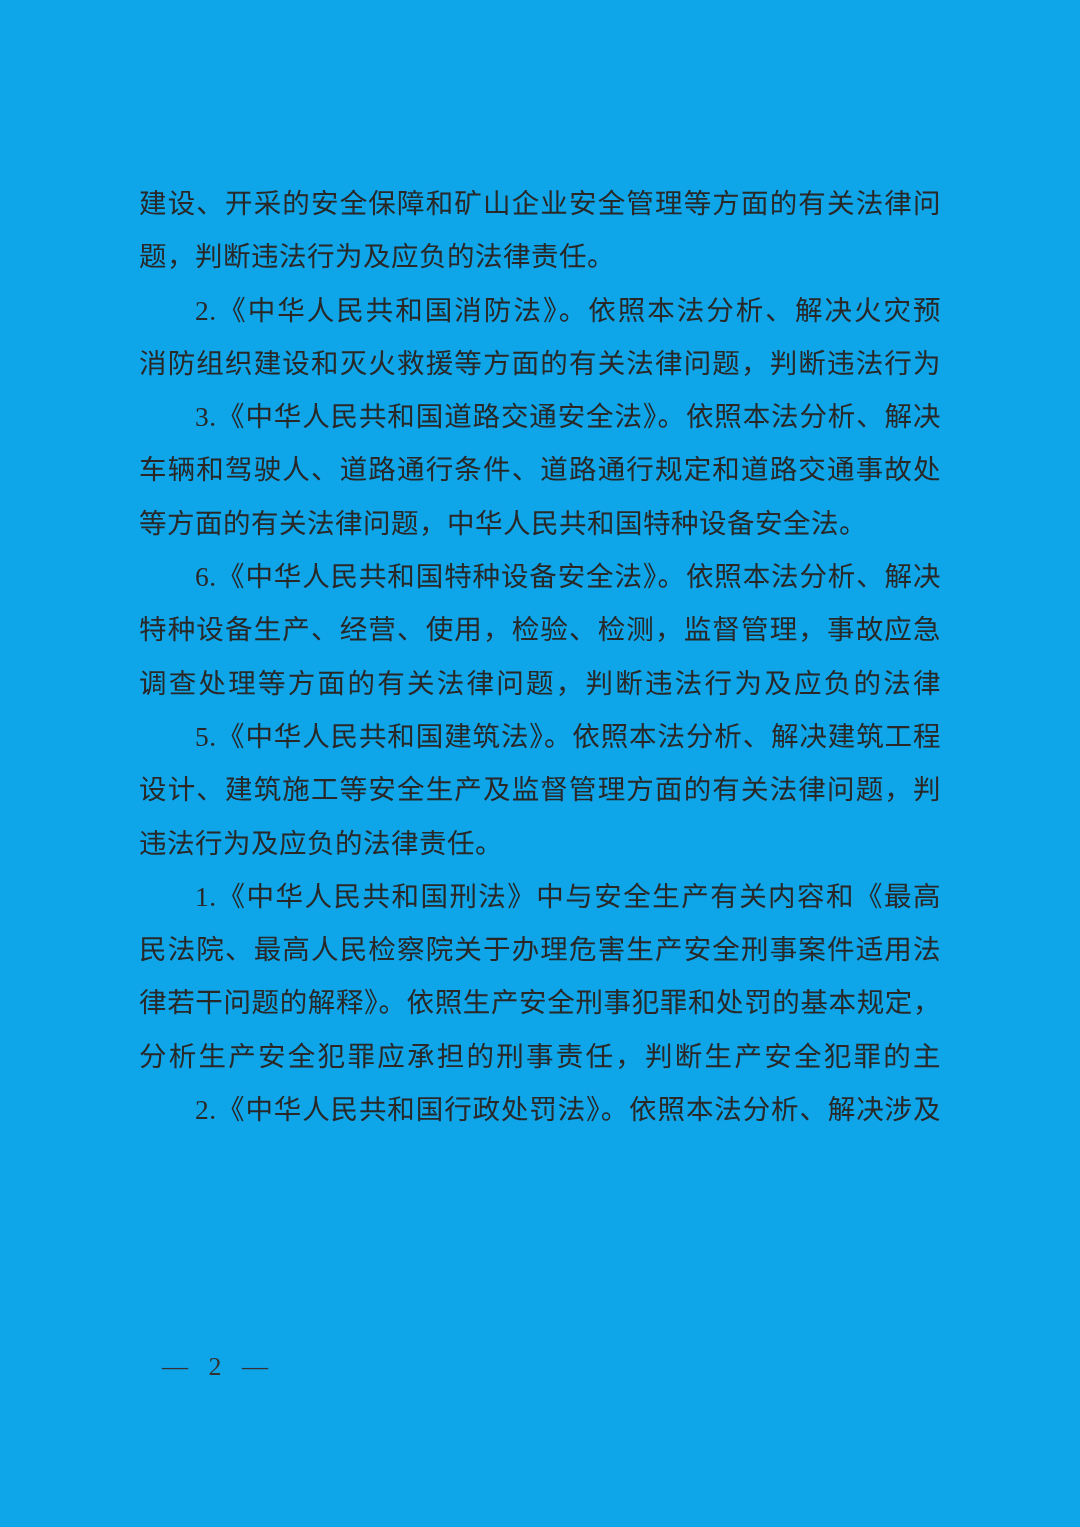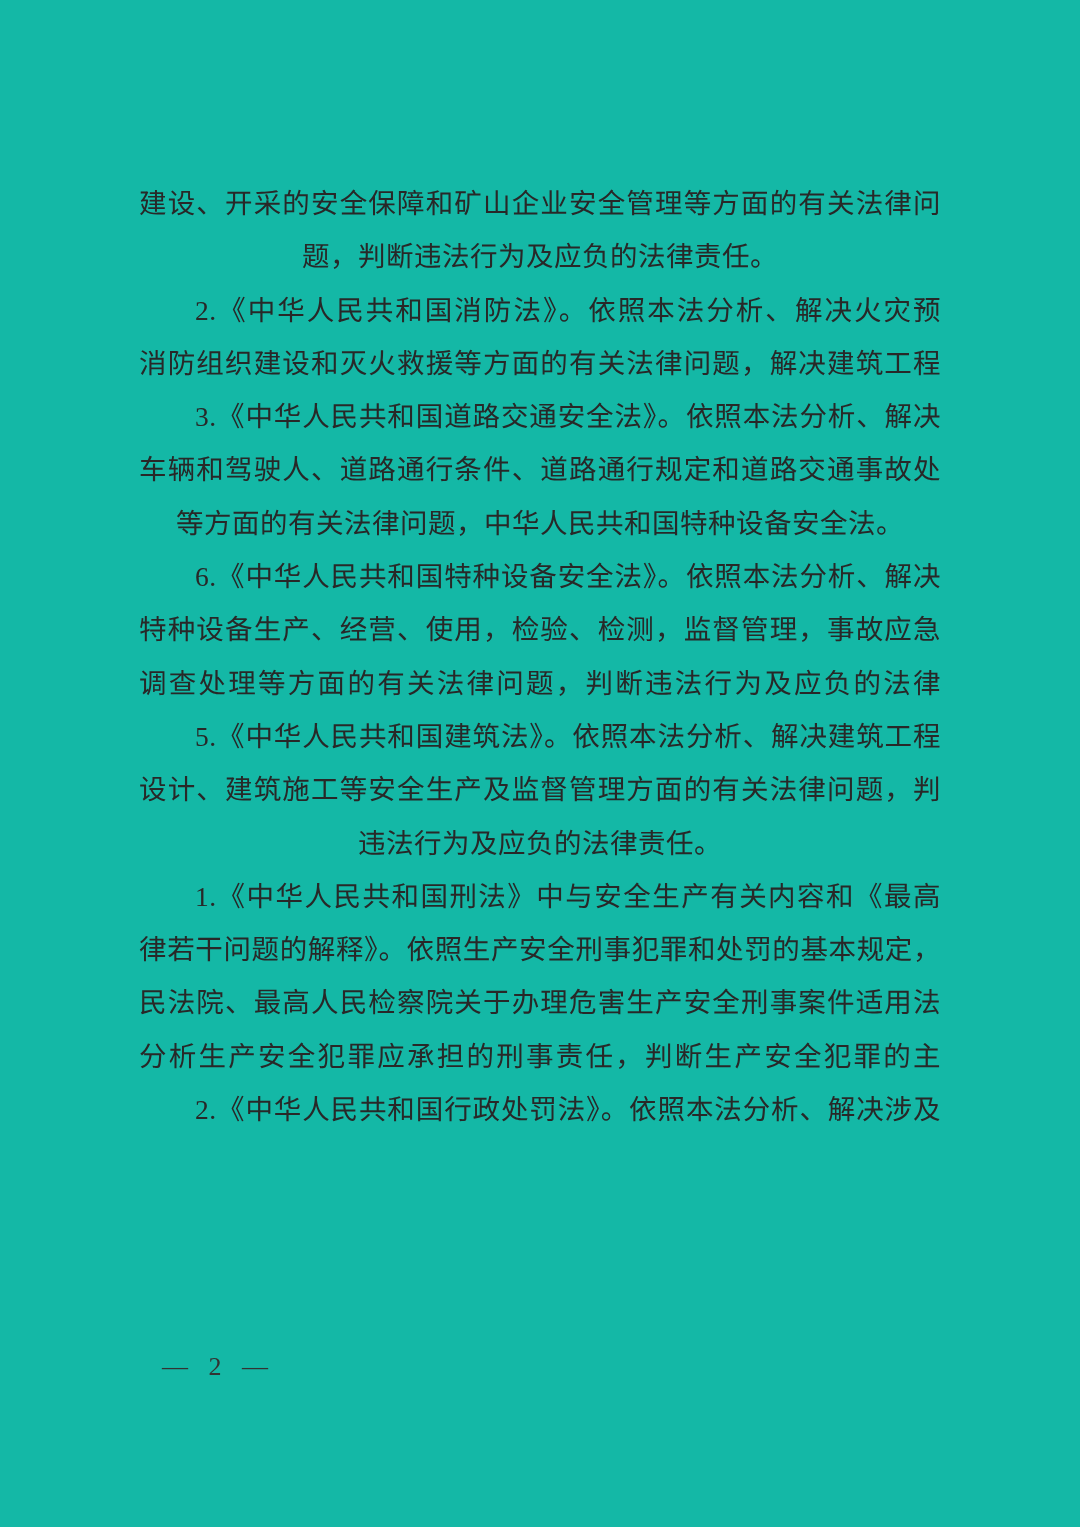--- a/index.html
+++ b/index.html
@@ -5,39 +5,38 @@
   html, body {
     margin: 0;
     padding: 0;
     background: #ffffff;
   }
   .page {
     position: relative;
     width: 1080px;
     height: 1527px;
     margin: 0 auto;
-    background: #14b8a6;
+    background: #0ea5e9;
     font-family: "Liberation Serif", serif;
     color: #282828;
     overflow: hidden;
   }
   .text-block {
     position: absolute;
     left: 139px;
     top: 177px;
     width: 802px;
   }
   .line {
     font-size: 27.5px;
     line-height: 53.3px;
     height: 53.3px;
     white-space: normal;
     overflow: hidden;
     letter-spacing: 0.5px;
-    text-align: center;
   }
   
   .line.fill {
     text-align: justify;
     text-align-last: justify;
   }
   .line.indent {
     text-indent: 56px;
   }
   .line.heading {
@@ -55,32 +54,32 @@
   }
 </style>
 </head>
 <body>
 
 <div class="page">
   <div class="text-block">
       <div class="line fill">建设、开采的安全保障和矿山企业安全管理等方面的有关法律问</div>
       <div class="line">题，判断违法行为及应负的法律责任。</div>
       <div class="line indent fill">2.《中华人民共和国消防法》。依照本法分析、解决火灾预防、</div>
-      <div class="line fill">消防组织建设和灭火救援等方面的有关法律问题，解决建筑工程</div>
+      <div class="line fill">消防组织建设和灭火救援等方面的有关法律问题，判断违法行为</div>
       <div class="line indent fill">3.《中华人民共和国道路交通安全法》。依照本法分析、解决</div>
       <div class="line fill">车辆和驾驶人、道路通行条件、道路通行规定和道路交通事故处理</div>
       <div class="line">等方面的有关法律问题，中华人民共和国特种设备安全法。</div>
       <div class="line indent fill">6.《中华人民共和国特种设备安全法》。依照本法分析、解决</div>
       <div class="line fill">特种设备生产、经营、使用，检验、检测，监督管理，事故应急救援与</div>
       <div class="line fill">调查处理等方面的有关法律问题，判断违法行为及应负的法律</div>
       <div class="line indent fill">5.《中华人民共和国建筑法》。依照本法分析、解决建筑工程</div>
       <div class="line fill">设计、建筑施工等安全生产及监督管理方面的有关法律问题，判断</div>
       <div class="line">违法行为及应负的法律责任。</div>
       <div class="line indent fill">1.《中华人民共和国刑法》中与安全生产有关内容和《最高人</div>
+      <div class="line fill">民法院、最高人民检察院关于办理危害生产安全刑事案件适用法</div>
       <div class="line fill">律若干问题的解释》。依照生产安全刑事犯罪和处罚的基本规定，</div>
-      <div class="line fill">民法院、最高人民检察院关于办理危害生产安全刑事案件适用法</div>
       <div class="line fill">分析生产安全犯罪应承担的刑事责任，判断生产安全犯罪的主体、</div>
       <div class="line indent fill">2.《中华人民共和国行政处罚法》。依照本法分析、解决涉及</div>
     </div>
   <div class="footer">
     <span>— 2 —</span>
   </div>
 </div>
 
 </body></html>

